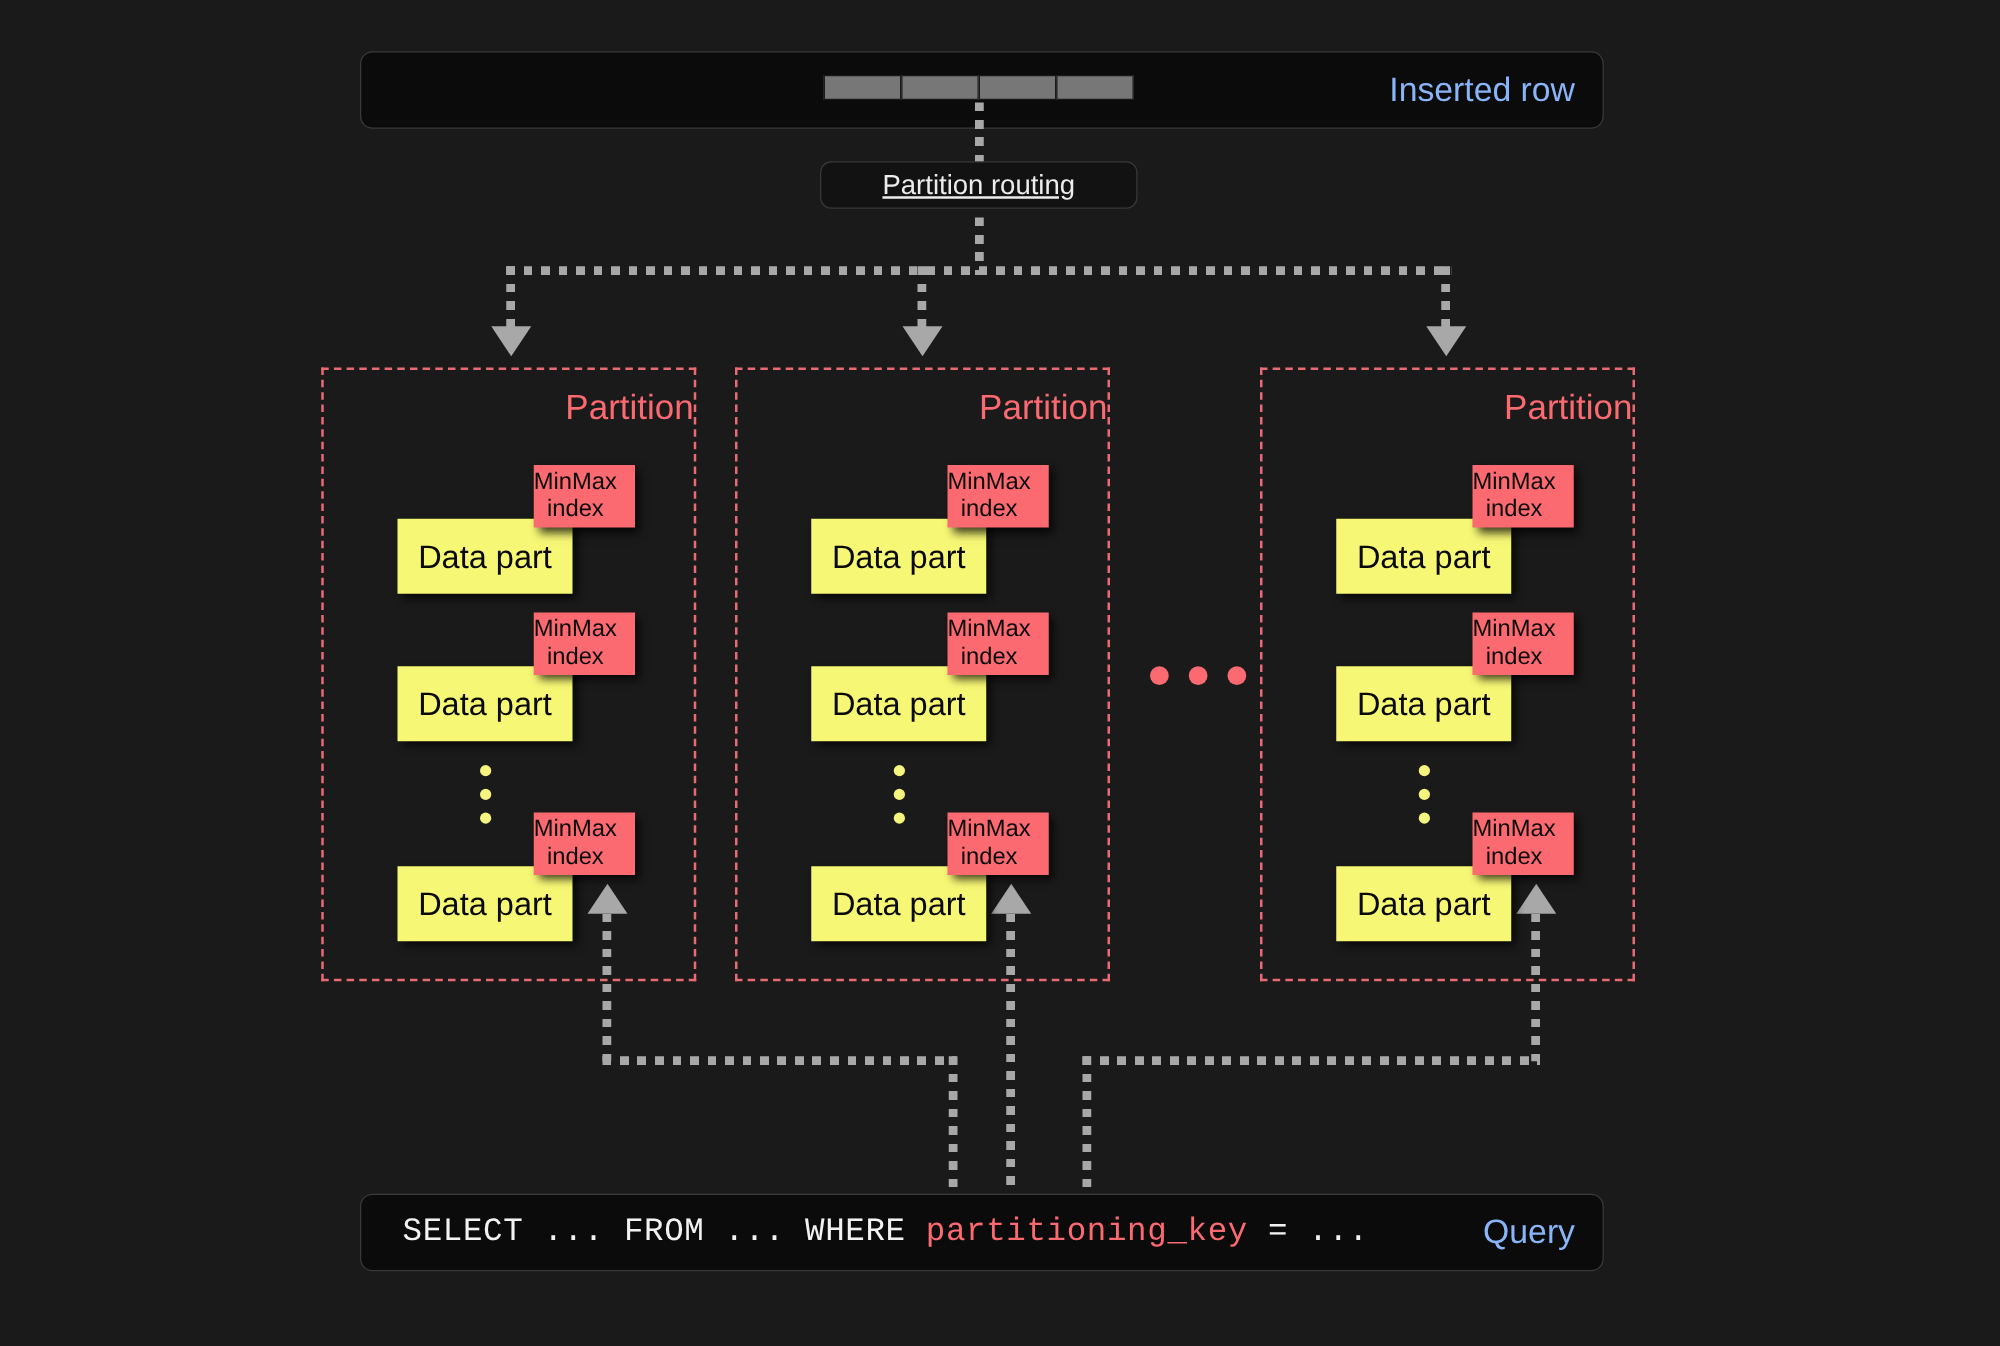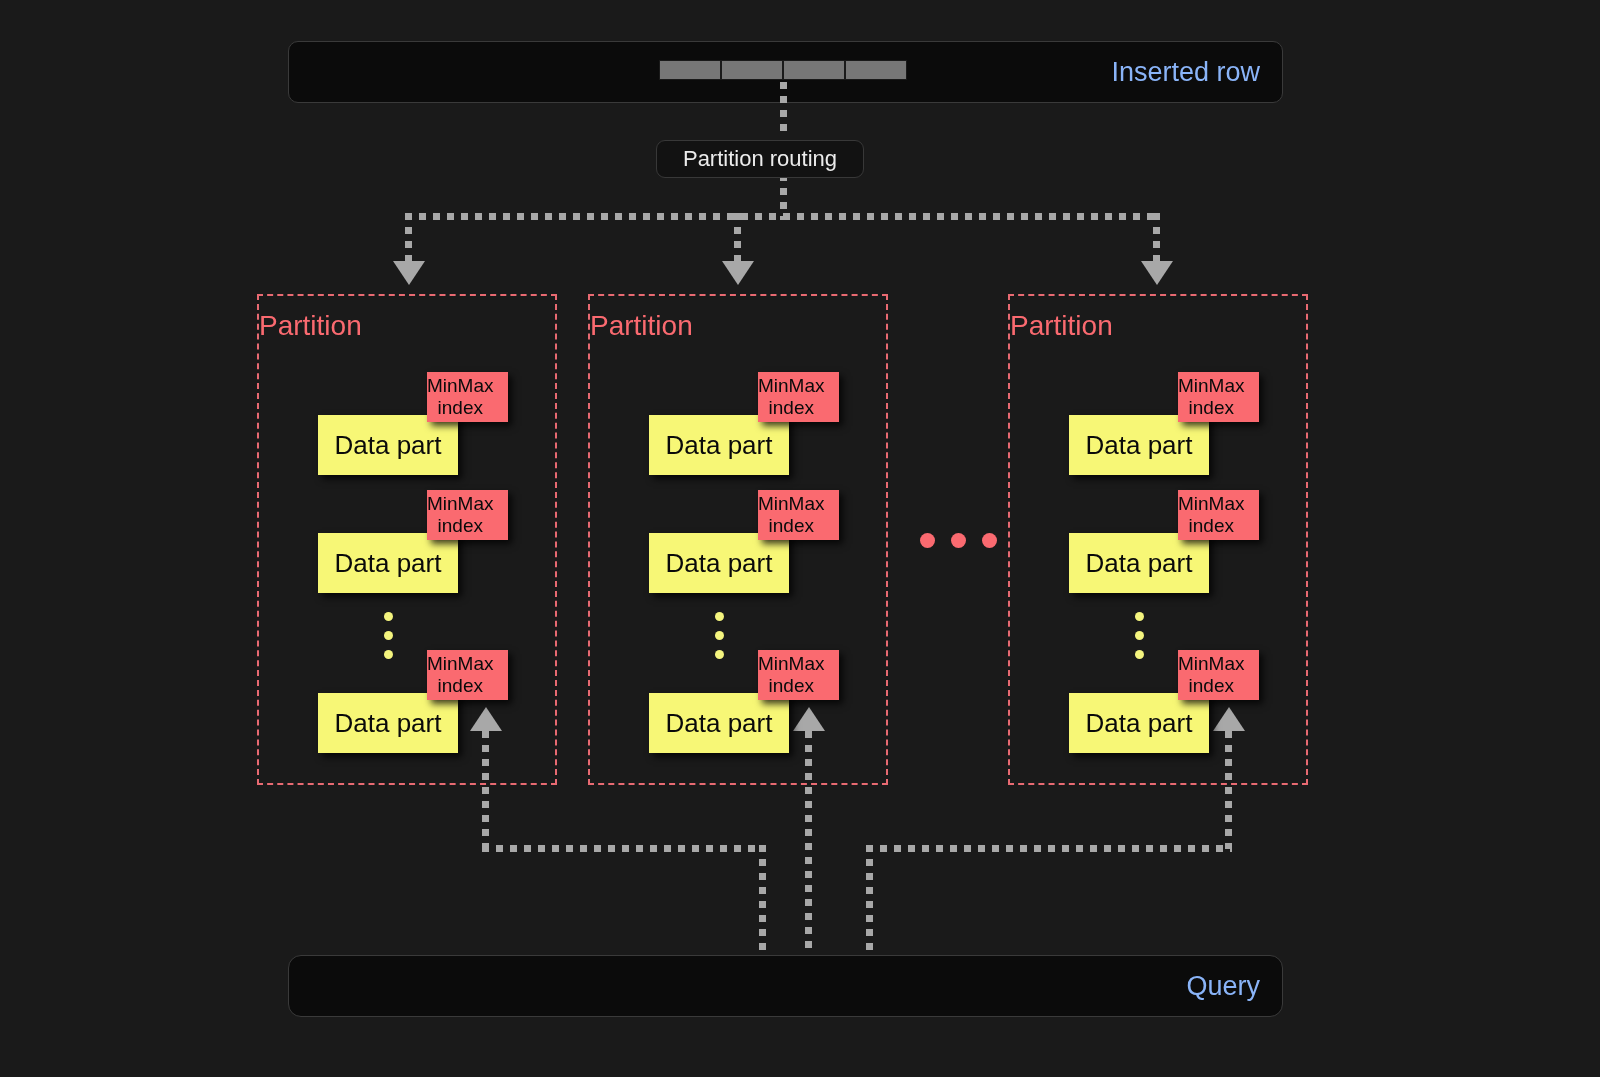--- a/index.html
+++ b/index.html
@@ -18,21 +18,21 @@
 
   
   .bar {
     position: absolute;
     background: #0b0b0b;
     border: 1px solid #3a3a3a;
     border-radius: 10px;
     box-sizing: border-box;
   }
   #inserted-row-bar { left: 288px; top: 41px; width: 995px; height: 62px; padding-left: 44px; }
-  #query-bar        { left: 288px; top: 955px; width: 995px; height: 62px; border-radius: 13px; }
+  #query-bar        { left: 288px; top: 955px; width: 995px; height: 62px; }
 
   .bar-label {
     position: absolute;
     right: 22px;
     top: 50%;
     transform: translateY(-50%);
     color: #8ab4f8;
     font-size: 27px;
     white-space: nowrap;
   }
@@ -73,42 +73,42 @@
     border: 1px solid #383838;
     border-radius: 9px;
     color: #ececec;
     font-size: 22px;
     display: flex;
     align-items: center;
     justify-content: center;
     box-sizing: border-box;
     z-index: 6;
   }
-  #partition-routing { left: 656px; top: 140px; width: 208px; height: 38px; }
+  #partition-routing { left: 656px; top: 129px; width: 254px; height: 38px; text-decoration: underline; }
   #partition-pruning { left: 679px; top: 878px; width: 254px; height: 38px; }
 
   
   .partition {
     position: absolute;
     top: 294px;
     width: 300px;
     height: 491px;
     border: 2px dashed #e86a72;
     box-sizing: border-box;
   }
   #partition-1 { left: 257px; }
   #partition-2 { left: 588px; }
   #partition-3 { left: 1008px; }
 
   .partition-title {
     position: absolute;
     top: 14px;
     left: 0;
     width: 100%;
-    text-align: left;
+    text-align: right;
     color: #fa6a70;
     font-size: 28px;
   }
 
   
   .part-group { position: absolute; }
   .data-part {
     position: absolute;
     left: 0;
     top: 43px;
@@ -348,14 +348,15 @@
   <div class="dline h" style="left:866px; top:845px; width:366px;"></div>
 
   <div class="dline v" style="left:759px; top:845px; height:110px;"></div>
   <div class="dline v" style="left:866px; top:845px; height:110px;"></div>
 
 
   <div class="bar" id="query-bar">
     <div class="bar-label">Query</div>
   </div>
 
+  <div id="query-text"><span>SELECT ... FROM ... WHERE </span><span class="key">partitioning_key</span><span> = ...</span></div>
 
 </div>
 
 </body></html>

